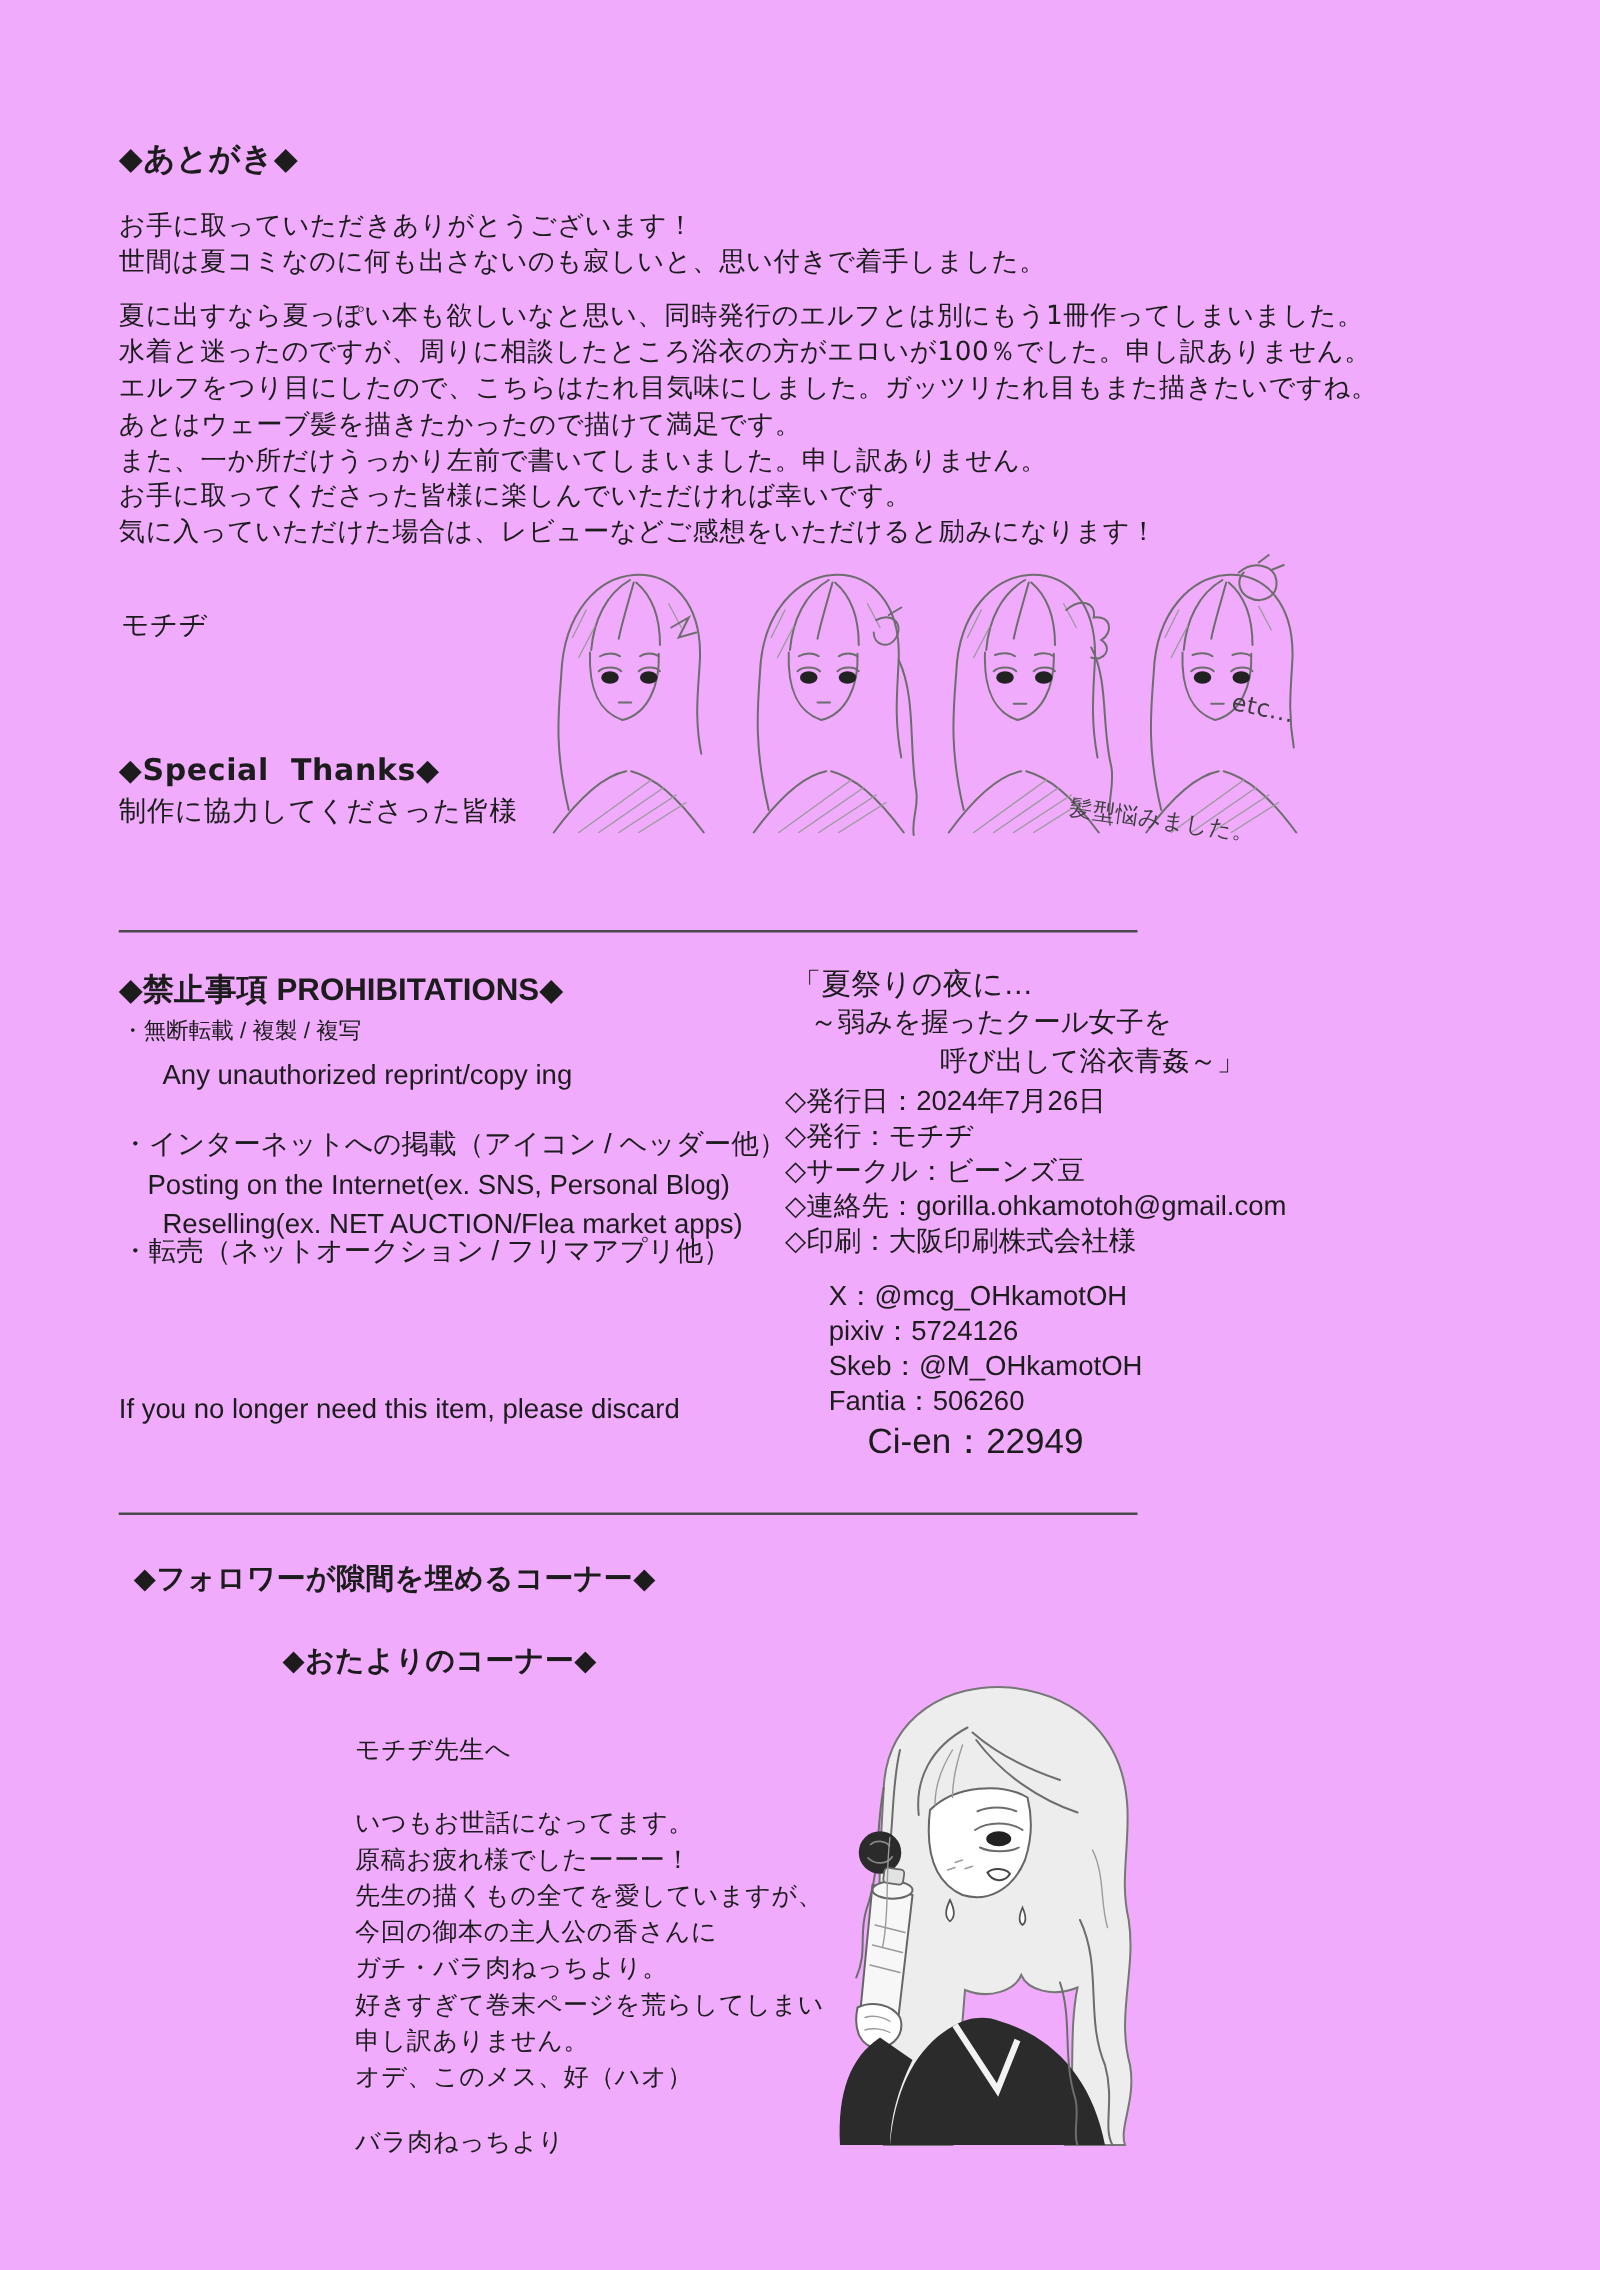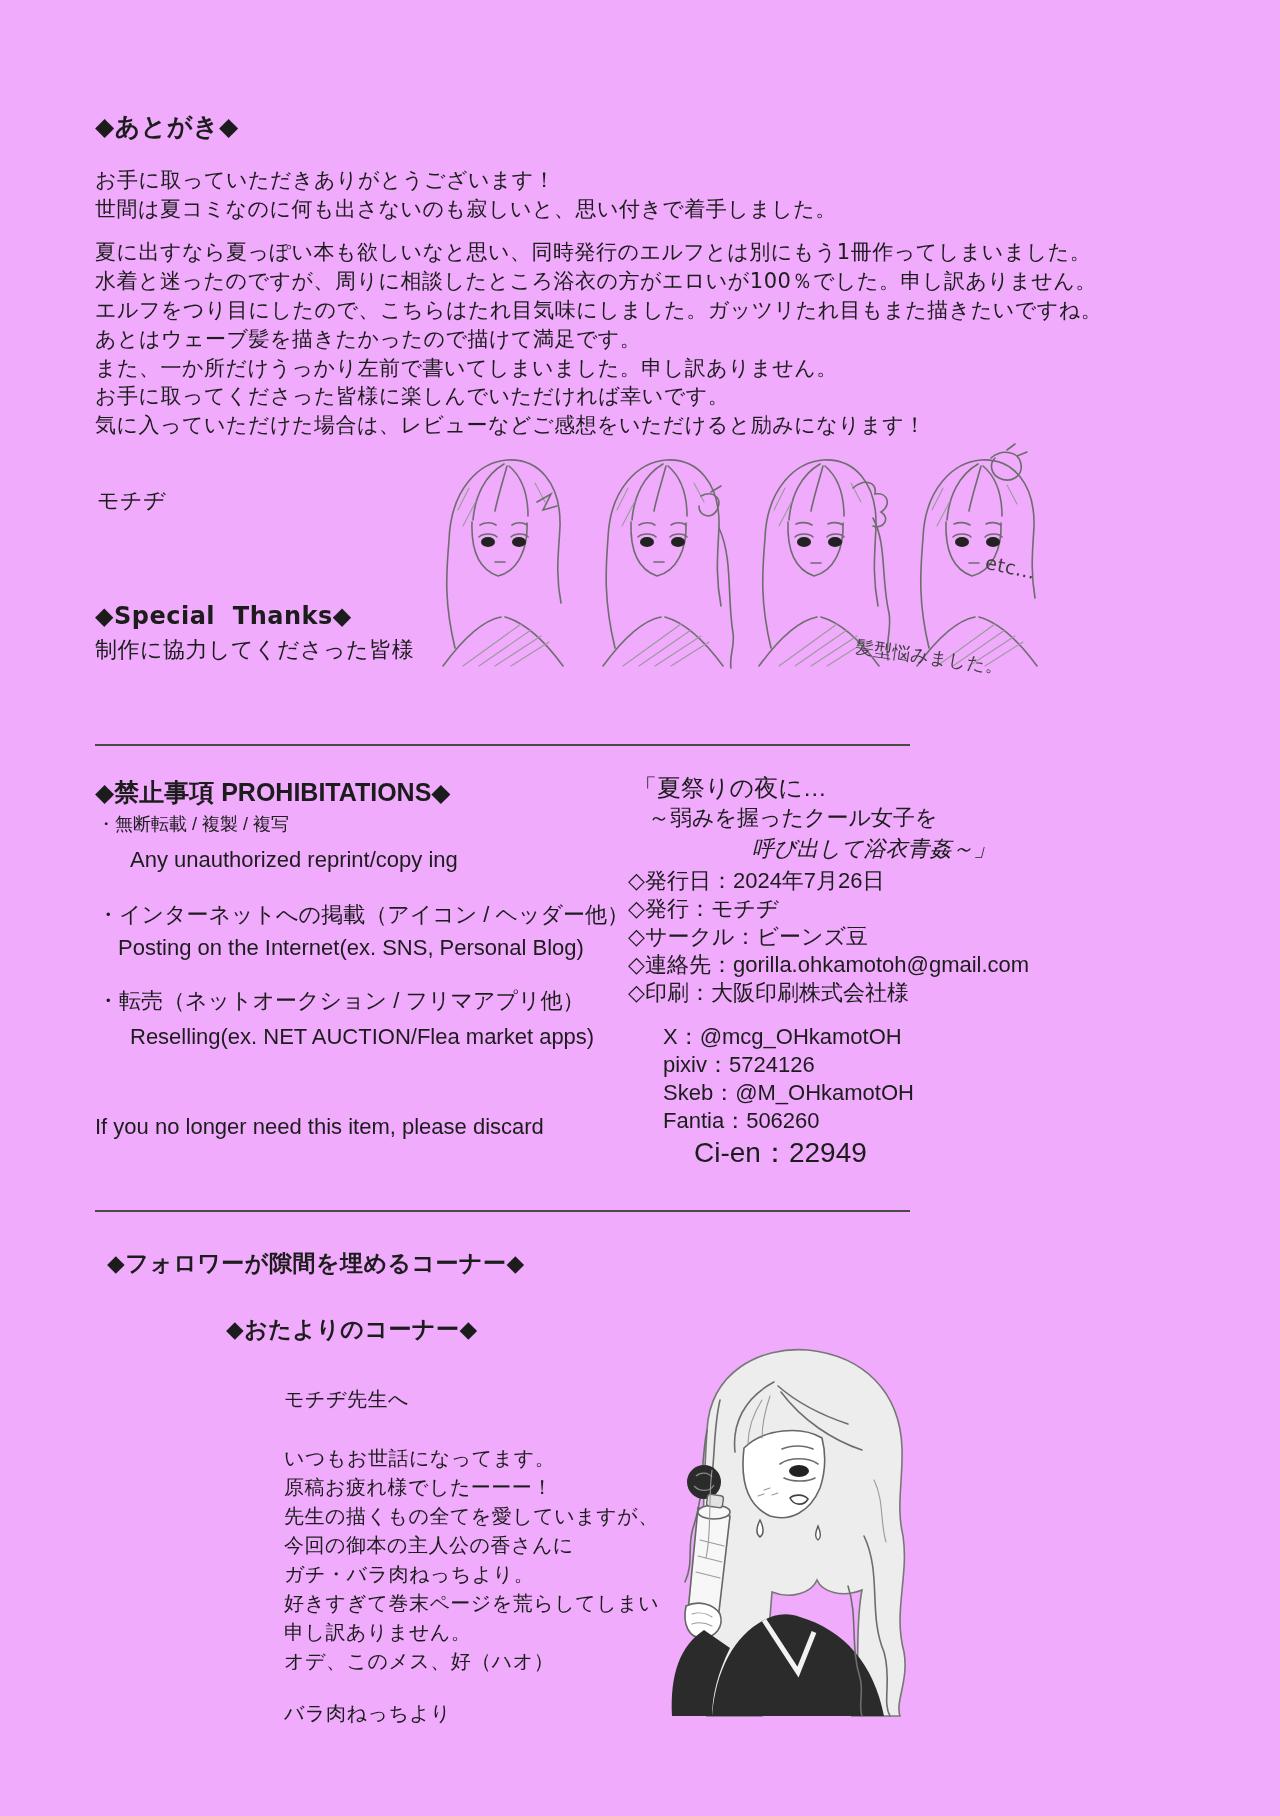--- a/index.html
+++ b/index.html
@@ -116,27 +116,27 @@
 
   <div class="t gothic bold" style="left:95px;top:776px;font-size:25px;">◆禁止事項 PROHIBITATIONS◆</div>
 
   <div class="t gothic" style="left:97px;top:812px;font-size:18px;">・無断転載 / 複製 / 複写</div>
   <div class="t gothic" style="left:130px;top:845px;font-size:22px;">Any unauthorized reprint/copy ing</div>
 
   <div class="t gothic" style="left:97px;top:900px;font-size:22px;">・インターネットへの掲載（アイコン / ヘッダー他）</div>
   <div class="t gothic" style="left:118px;top:933px;font-size:22px;">Posting on the Internet(ex. SNS, Personal Blog)</div>
 
   <div class="t gothic" style="left:97px;top:986px;font-size:22px;">・転売（ネットオークション / フリマアプリ他）</div>
-  <div class="t gothic" style="left:130px;top:1022px;font-size:22px;">Reselling(ex. NET AUCTION/Flea market apps)</div>
+  <div class="t gothic" style="left:130px;top:964px;font-size:22px;">Reselling(ex. NET AUCTION/Flea market apps)</div>
 
   <div class="t gothic" style="left:95px;top:1112px;font-size:22px;">If you no longer need this item, please discard</div>
 
   <div class="t gothic" style="left:633px;top:772px;font-size:24px;">「夏祭りの夜に…</div>
   <div class="t gothic" style="left:648px;top:803px;font-size:22px;">～弱みを握ったクール女子を</div>
-  <div class="t gothic" style="left:752px;top:834px;font-size:22px;font-style:italic;">呼び出して浴衣青姦～」</div>
+  <div class="t gothic" style="left:752px;top:834px;font-size:22px;">呼び出して浴衣青姦～」</div>
 
   <div class="t gothic" style="left:628px;top:866px;font-size:22px;">◇発行日：2024年7月26日</div>
   <div class="t gothic" style="left:628px;top:894px;font-size:22px;">◇発行：モチヂ</div>
   <div class="t gothic" style="left:628px;top:922px;font-size:22px;">◇サークル：ビーンズ豆</div>
   <div class="t gothic" style="left:628px;top:950px;font-size:22px;">◇連絡先：gorilla.ohkamotoh@gmail.com</div>
   <div class="t gothic" style="left:628px;top:978px;font-size:22px;">◇印刷：大阪印刷株式会社様</div>
 
   <div class="t gothic" style="left:663px;top:1022px;font-size:22px;">X：@mcg_OHkamotOH</div>
   <div class="t gothic" style="left:663px;top:1050px;font-size:22px;">pixiv：5724126</div>
   <div class="t gothic" style="left:663px;top:1078px;font-size:22px;">Skeb：@M_OHkamotOH</div>

